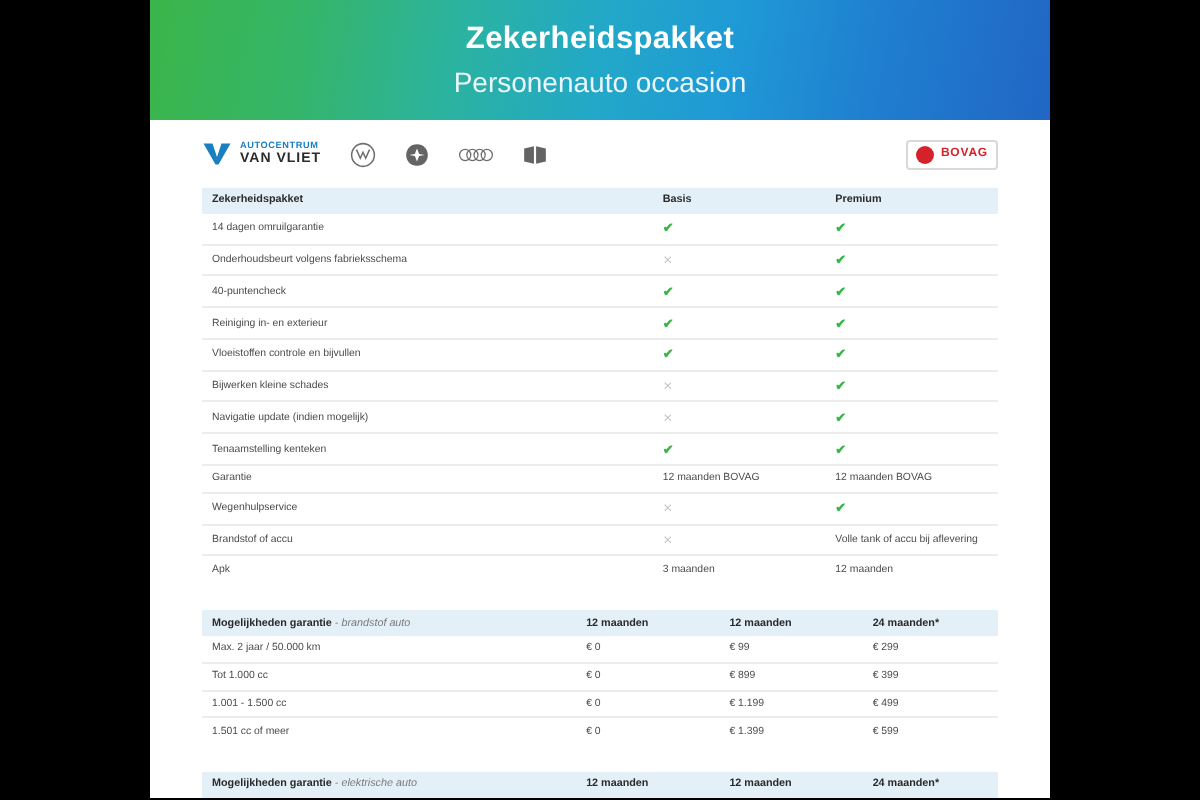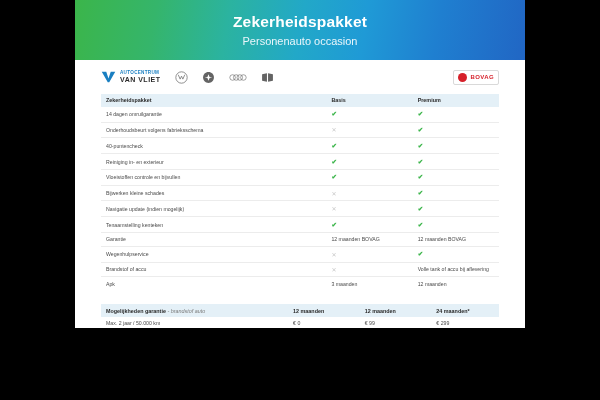--- a/index.html
+++ b/index.html
@@ -1,23 +1,23 @@
 <!DOCTYPE html>
 <html><head>
 <meta charset="utf-8">
 <style>
   html,body{margin:0;padding:0;background:#000;}
   body{width:600px;height:400px;overflow:hidden;font-family:"Liberation Sans",sans-serif;}
-  .page{position:absolute;left:75px;top:0;width:450px;height:328px;background:#ffffff;overflow:hidden;}
+  .page{position:absolute;left:75px;top:0;width:450px;height:399px;background:#ffffff;overflow:hidden;}
 
   
   .banner{position:relative;height:60px;background:linear-gradient(100deg,#3bb54a 0%,#35b56b 18%,#2bb3a0 34%,#22a8c8 50%,#1f9ad6 64%,#1f7fd0 80%,#2166c4 100%);
           display:flex;flex-direction:column;align-items:center;justify-content:center;}
   .banner h1{margin:0;color:#fff;font-size:15.5px;font-weight:bold;letter-spacing:.2px;}
-  .banner h2{margin:4px 0 0 0;color:#eaf6fb;font-size:11px;font-weight:normal;}
+  .banner h2{margin:4px 0 0 0;color:#eaf6fb;font-size:14px;font-weight:normal;}
 
   
   .logos{height:34px;display:flex;align-items:center;gap:14px;padding:0 26px;border-bottom:0px solid #eee;}
   .logo-vanvliet{display:flex;align-items:center;gap:4px;}
   .vv-mark{width:15px;height:14px;}
   .vv-text{line-height:1.05;}
   .vv-text .l1{font-size:4.6px;font-weight:bold;color:#1a7fc1;letter-spacing:.3px;}
   .vv-text .l2{font-size:7px;font-weight:bold;color:#2b2b2b;letter-spacing:.5px;}
   .brandmark{opacity:.85;}
   .bovag{margin-left:auto;display:flex;align-items:center;gap:3px;border:1px solid #d9d9d9;border-radius:2px;padding:2px 4px;}

